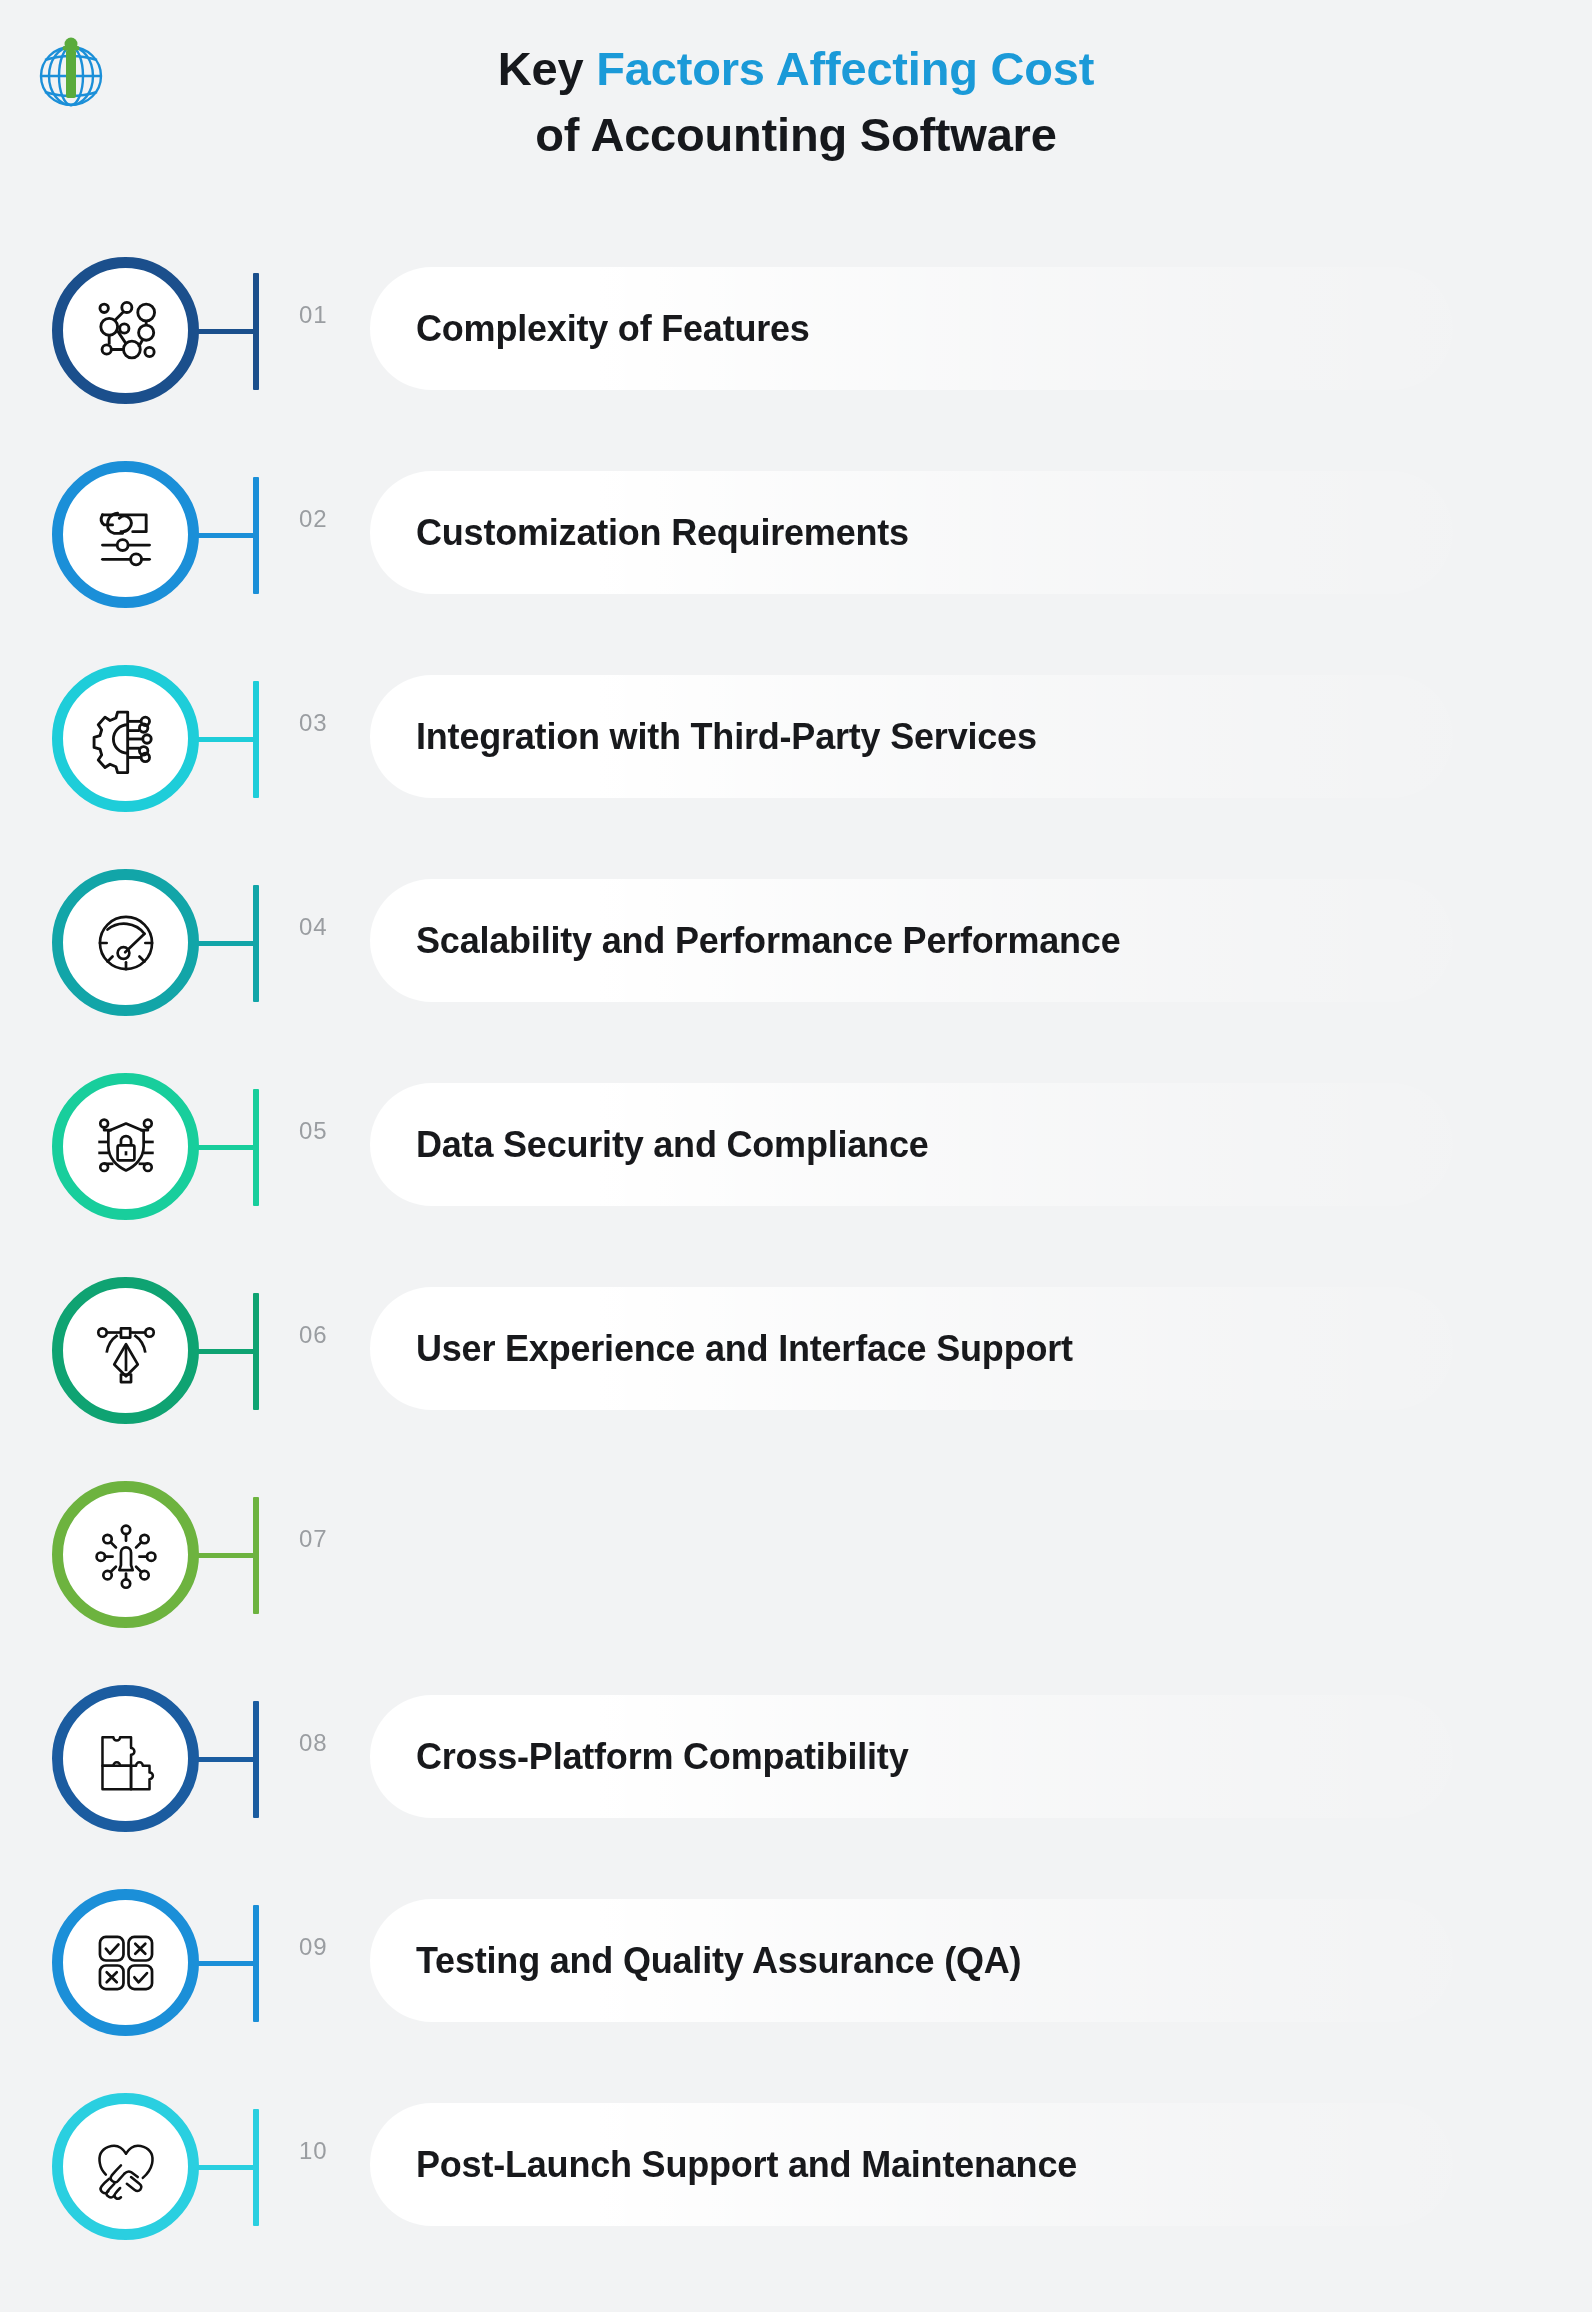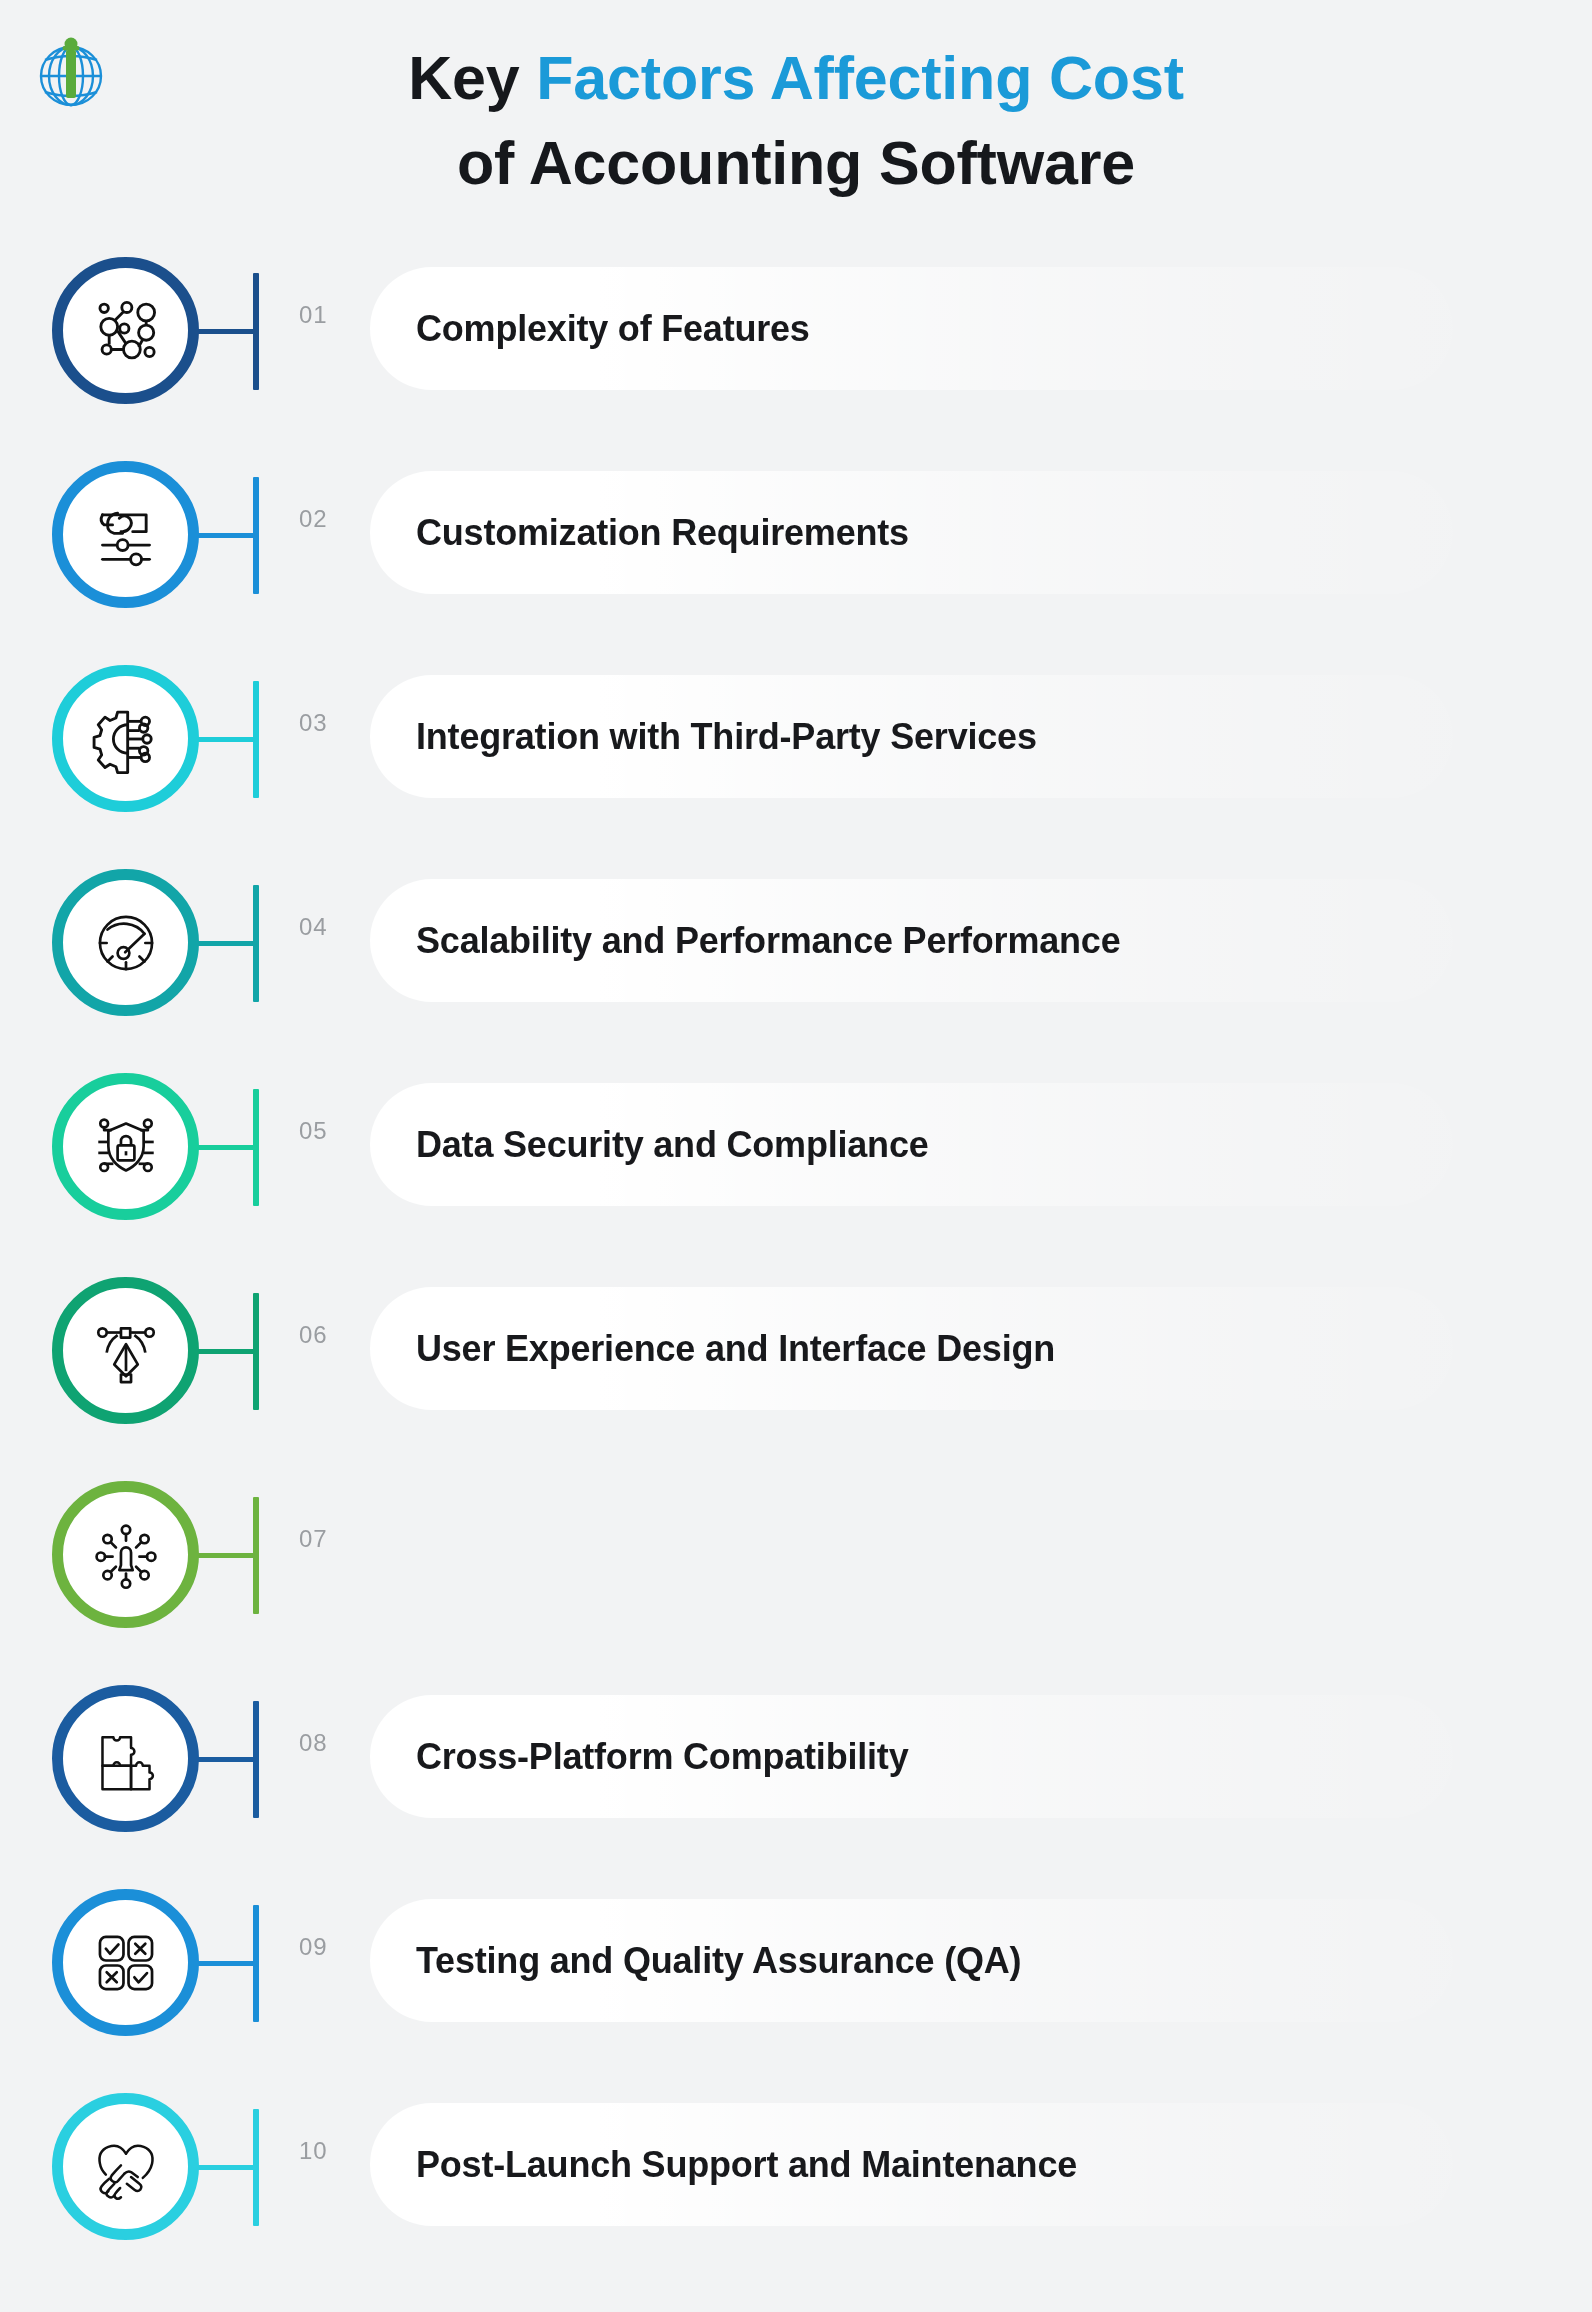--- a/index.html
+++ b/index.html
@@ -20,21 +20,21 @@
     position:absolute;
     left:28px; top:32px;
     width:86px; height:80px;
   }
   .title-wrap {
     position:absolute;
     left:0; right:0; top:36px;
     text-align:center;
   }
   .title-line {
-    font-size:61px;
+    font-size:47px;
     font-weight:bold;
     letter-spacing:-0.2px;
     line-height:1.40;
     color:#16181c;
     white-space:nowrap;
   }
   .title-accent { color:#1b9ad8; }
 
   
   .rows {
@@ -289,21 +289,21 @@
         <line x1="50" y1="45" x2="50" y2="74"></line>
         <rect x="44" y="78" width="12" height="9"></rect>
       </svg>
     </div>
     <div class="connector">
       <div class="hbar" style="background:#0FA372"></div>
         <div class="vbar" style="background:#0FA372"></div>
     </div>
     <div class="num">06</div>
     <div class="pill">
-      <div class="pill-label">User Experience and Interface Design</div>
+      <div class="pill-label">User Experience and Interface Support</div>
     </div>
   </div>
 
   <div class="row">
     <div class="badge" style="border-color:#6DB33F">
       <svg viewBox="0 0 100 100" fill="none" stroke="#111" stroke-width="3.2" stroke-linejoin="round" stroke-linecap="round">
         <path d="M44 62 v-15 a6 6 0 0 1 12 0 v15 l2 6 H42 Z"></path>
         <circle cx="50" cy="20" r="5"></circle>
           <line x1="50" y1="25" x2="50" y2="33"></line>
         <circle cx="28" cy="31" r="5"></circle>

